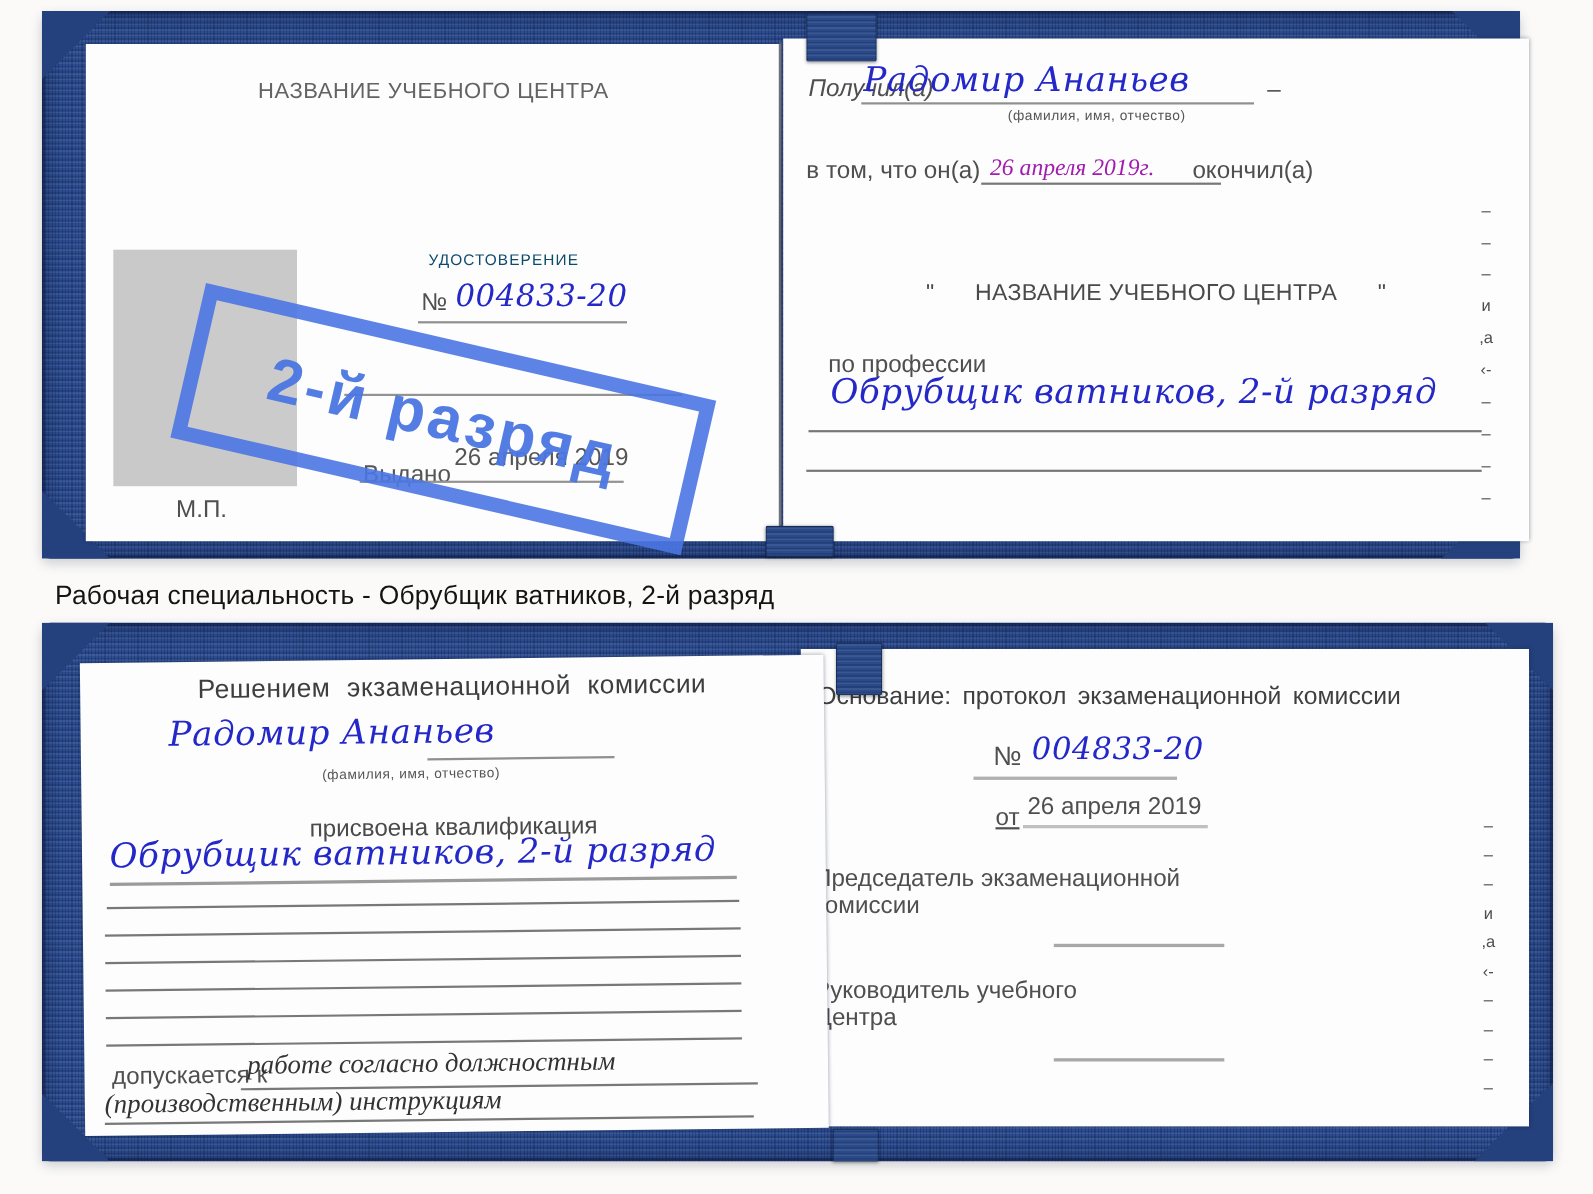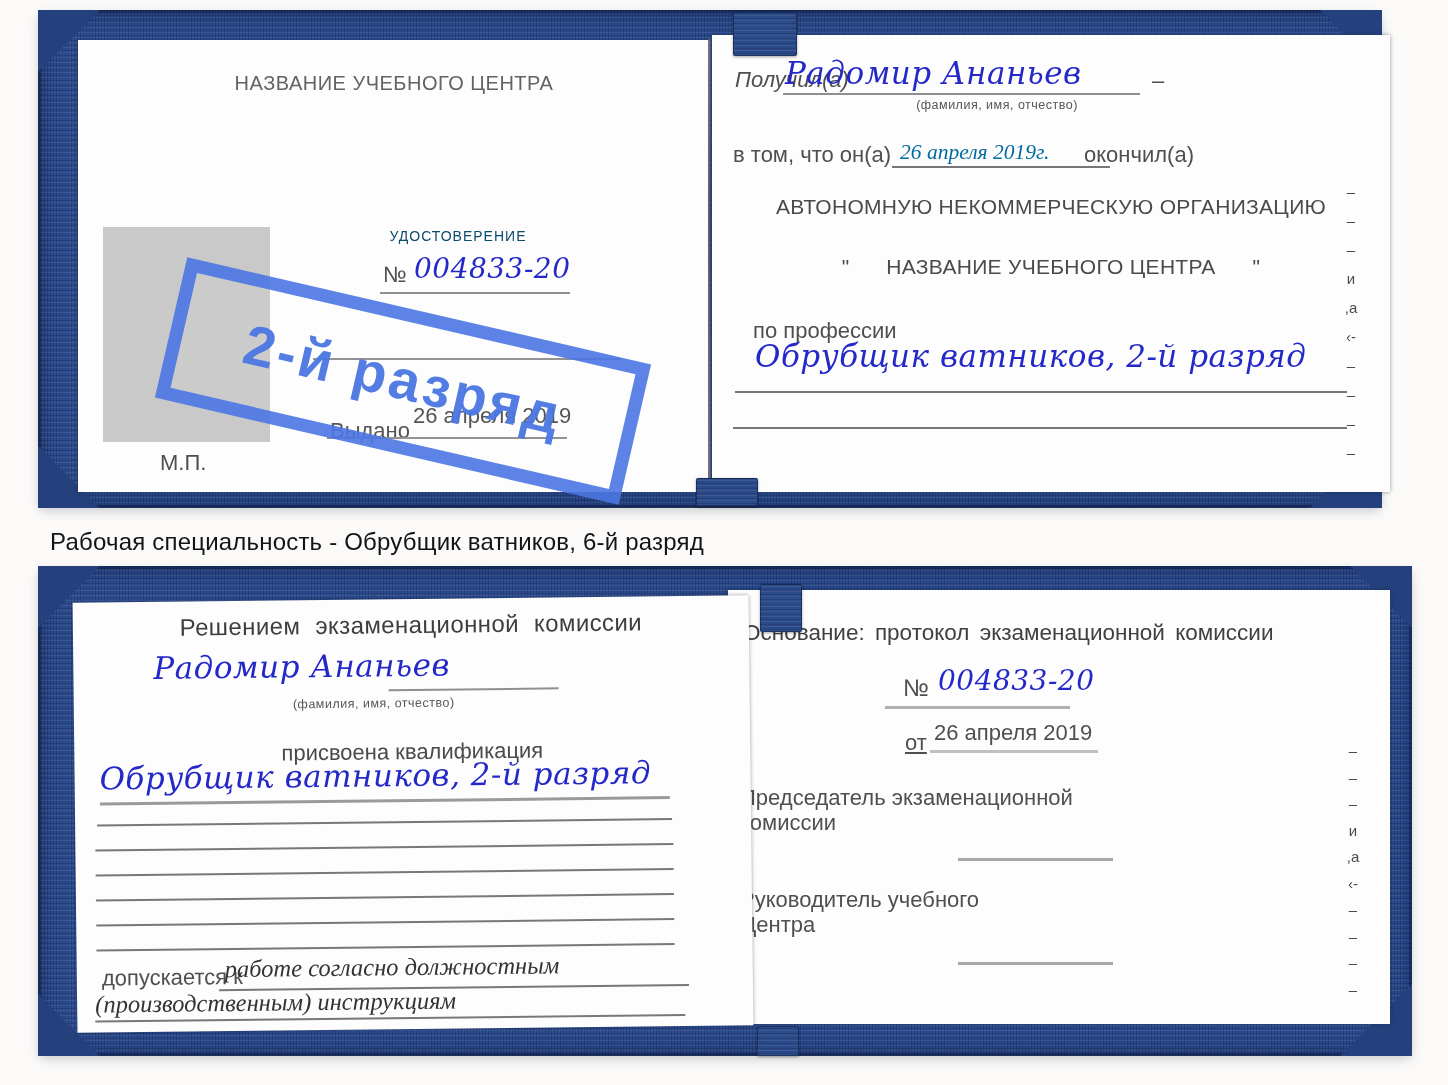--- a/index.html
+++ b/index.html
@@ -28,21 +28,21 @@
     position:absolute;z-index:4;border-radius:2px;
     background-color:#2a4a8a;
     background-image:repeating-linear-gradient(0deg, rgba(255,255,255,.08) 0 1px, rgba(10,25,60,.2) 2px 3px, transparent 3px 5px);
     box-shadow:inset 0 0 0 1px rgba(10,25,60,.55), 0 1px 3px rgba(0,0,0,.35);
   }
   .foldline{position:absolute;z-index:3;width:3px;background:linear-gradient(180deg,#565d6d,#3c4352 40%,#565d6d);border-radius:2px;opacity:.85;}
   .t{position:absolute;color:#4f4f4f;font-size:22px;white-space:nowrap;}
   .tc{position:absolute;color:#4a4a4a;text-align:center;white-space:nowrap;}
   .small{position:absolute;font-size:12.5px;color:#565656;letter-spacing:.5px;white-space:nowrap;}
   .hand{position:absolute;font-family:"DejaVu Serif",serif;font-style:italic;color:#2428c8;white-space:nowrap;letter-spacing:.5px;}
-  .tit{position:absolute;font-family:"Liberation Serif",serif;font-style:italic;color:#0369a1;white-space:nowrap;}
+  .tit{position:absolute;font-family:"Liberation Serif",serif;font-style:italic;color:#a21caf;white-space:nowrap;}
   .ln{position:absolute;height:2px;background:#8f8f8f;}
   .edgecol{position:absolute;white-space:pre-line;text-align:center;color:#4c4c4c;font-size:15px;z-index:5;}
   .photo{position:absolute;background:#c9c9c9;z-index:1;}
   .stamp{
     position:absolute;left:87px;top:269px;width:450px;height:118px;z-index:6;
     border:13px solid rgba(74,118,226,.90);
     transform:rotate(13deg);
     display:flex;align-items:center;justify-content:center;
     background:rgba(255,255,255,.04);
   }
@@ -88,42 +88,41 @@
     <div class="hand" style="left:73px;top:20px;font-size:31px;">Радомир Ананьев</div>
     <div class="ln" style="left:71px;top:58px;width:357px;"></div>
     <div class="t" style="left:440px;top:33px;">–</div>
     <div class="small" style="left:175px;top:63px;width:220px;text-align:center;">(фамилия, имя, отчество)</div>
 
     <div class="t" style="left:21px;top:107px;">в том, что он(а)</div>
     <div class="tit" style="left:188px;top:105px;font-size:21.5px;">26 апреля 2019г.</div>
     <div class="ln" style="left:180px;top:131px;width:218px;background:#777;"></div>
     <div class="t" style="left:372px;top:107px;">окончил(а)</div>
 
-    <div class="tc" style="left:0;top:160px;width:100%;font-size:21px;letter-spacing:.3px;">АВТОНОМНУЮ НЕКОММЕРЧЕСКУЮ ОРГАНИЗАЦИЮ</div>
     <div class="tc quoteline" style="left:0;top:220px;width:100%;font-size:21px;letter-spacing:.3px;">"      НАЗВАНИЕ УЧЕБНОГО ЦЕНТРА      "</div>
 
     <div class="t" style="left:41px;top:283px;">по профессии</div>
     <div class="hand" style="left:43px;top:303px;font-size:31px;">Обрубщик ватников, 2-й разряд</div>
     <div class="ln" style="left:23px;top:356px;width:612px;background:#777;"></div>
     <div class="ln" style="left:21px;top:392px;width:614px;background:#777;"></div>
 
     <div class="edgecol" style="left:622px;top:142px;width:34px;line-height:29px;">–
 –
 –
 и
 ,а
 ‹-
 –
 –
 –
 –</div>
   </div>
 </div>
 
-<div class="caption">Рабочая специальность - Обрубщик ватников, 6-й разряд</div>
+<div class="caption">Рабочая специальность - Обрубщик ватников, 2-й разряд</div>
 
 <div class="doc" style="left:38px;top:566px;width:1374px;height:490px;">
   <div class="cover"></div>
   <div class="fold tl"></div>
   <div class="fold tr"></div>
   <div class="fold br"></div>
   <div class="fold bl"></div>
   <div class="tab" style="left:722px;top:18px;width:42px;height:48px;"></div>
   <div class="tab" style="left:719px;top:460px;width:42px;height:30px;"></div>
 

